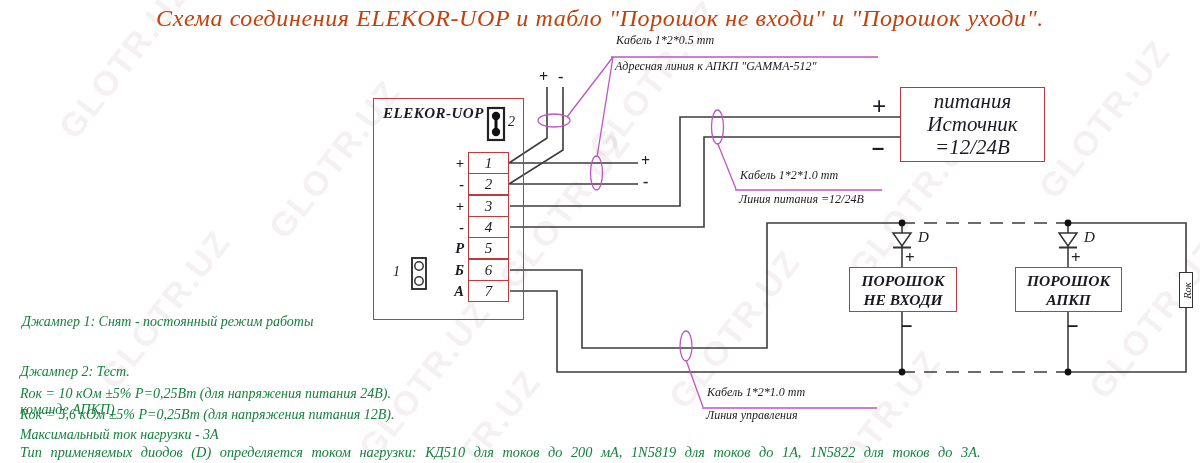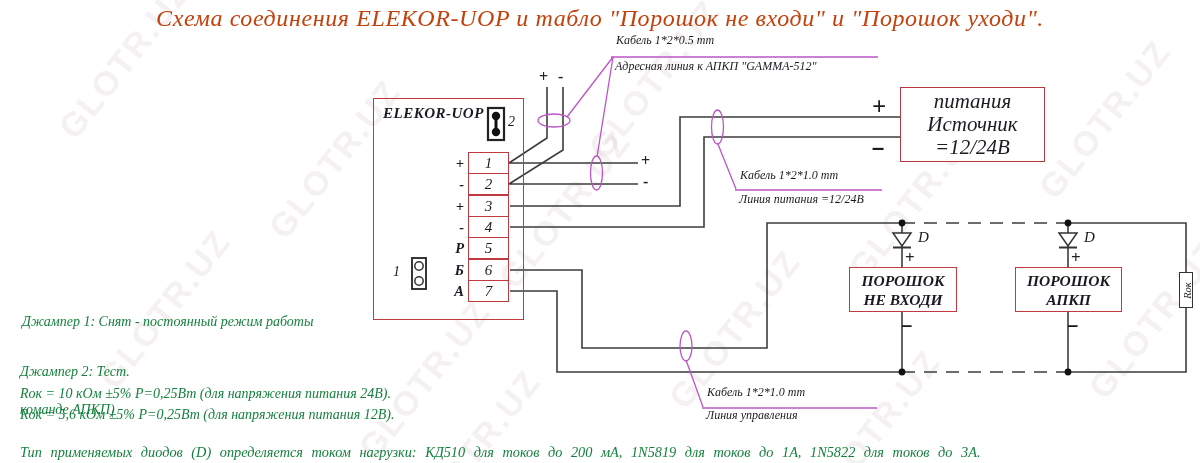--- a/index.html
+++ b/index.html
@@ -194,15 +194,16 @@
 
   <div class="res">
     <div class="reslbl">Rок</div>
   </div>
 
   <div class="note" style="left:22px;top:314px;">Джампер 1:  Снят - постоянный режим работы</div>
   <div class="note" style="top:366px;margin-top:36px;">команде АПКП)</div>
   <div class="note" style="top:364px;">Джампер 2: Тест.</div>
   <div class="note" style="top:386px;">Rок = 10 кОм  ±5%  P=0,25Вт (для напряжения питания 24В).</div>
   <div class="note" style="top:407px;">Rок = 5,6 кОм  ±5%  P=0,25Вт (для напряжения питания 12В).</div>
+  <div class="note" style="top:427px;">Максимальный ток нагрузки - 3А</div>
   <div class="note note-wide" style="top:444px;">Тип применяемых диодов (D) определяется током нагрузки: КД510 для токов до 200 мА, 1N5819 для токов до 1А, 1N5822 для токов до 3А.</div>
 
 </div>
 
 </body></html>

